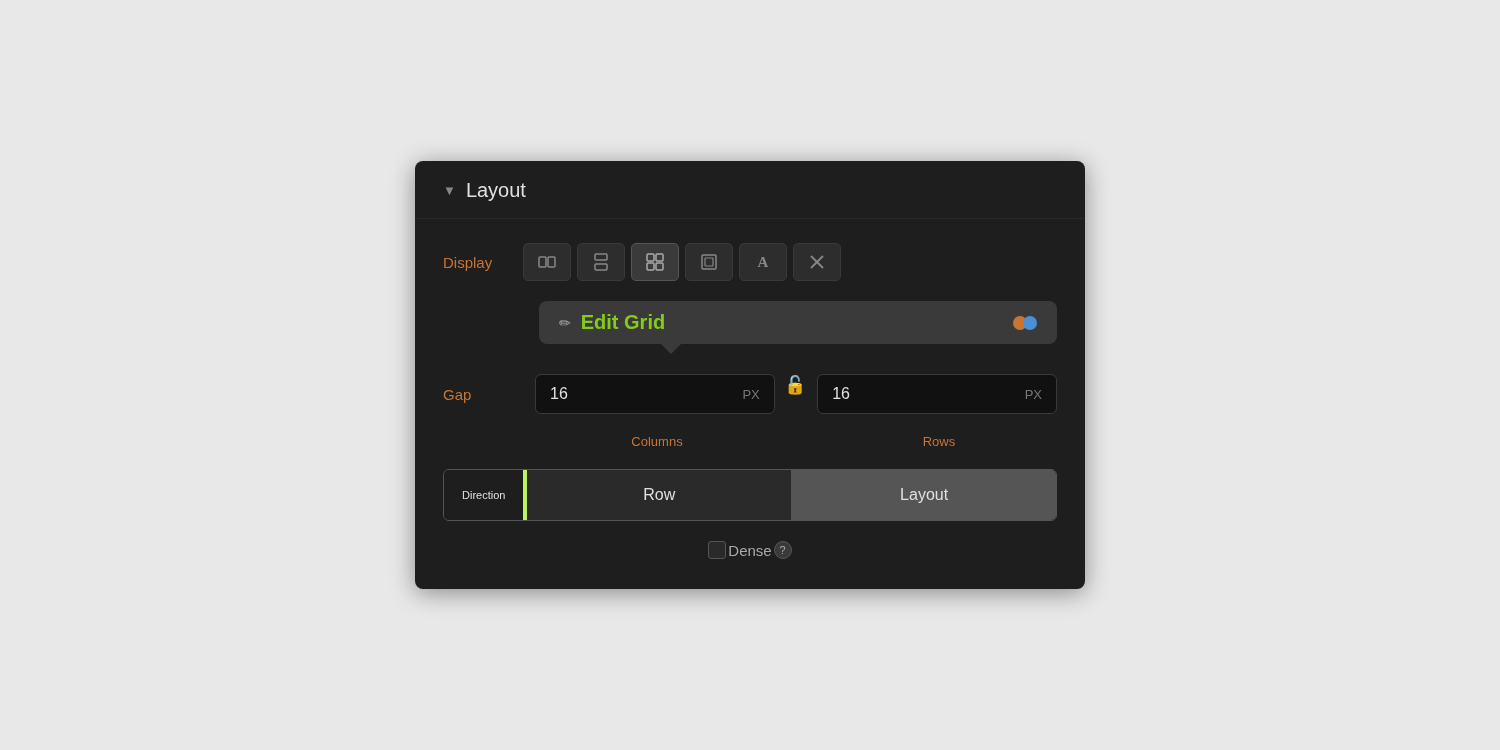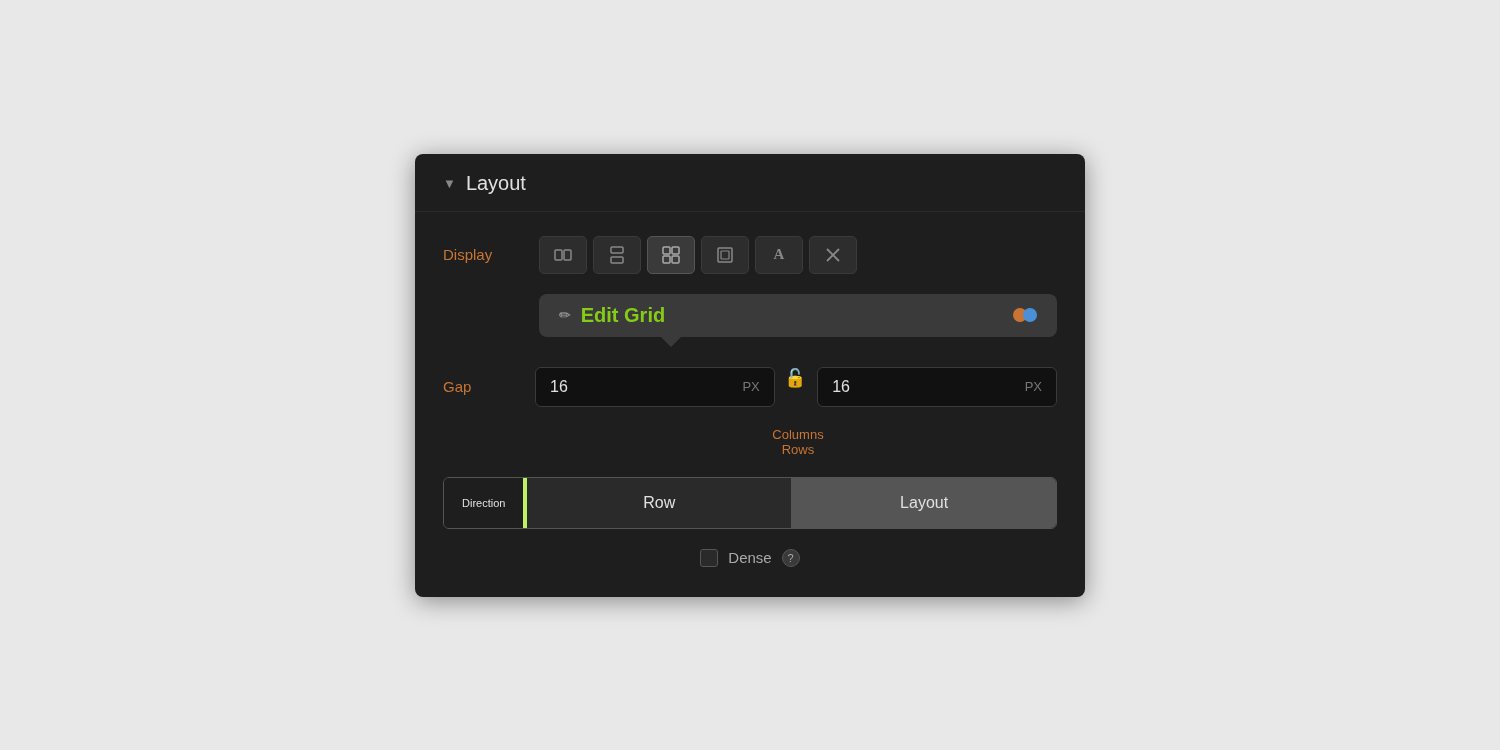--- a/index.html
+++ b/index.html
@@ -47,21 +47,20 @@
       padding: 24px 28px 0 28px;
       display: flex;
       flex-direction: column;
       gap: 20px;
     }
 
     
     .display-row {
       display: flex;
       align-items: center;
-      gap: 16px;
     }
 
     .display-label {
       color: #c87533;
       font-size: 15px;
       font-weight: 500;
       width: 80px;
     }
 
     .display-buttons {
@@ -247,21 +246,21 @@
     .direction-btn.col-btn {
       background: #555;
       color: #e0e0e0;
     }
 
     
     .dense-row {
       display: flex;
       align-items: center;
       justify-content: center;
-      gap: 10px;
+      gap: 2px;
     }
 
     .dense-checkbox {
       width: 18px;
       height: 18px;
       background: #2a2a2a;
       border: 1.5px solid #555;
       border-radius: 3px;
       cursor: pointer;
     }
@@ -358,21 +357,21 @@
           <span class="gap-unit">PX</span>
         </div>
         <span class="lock-icon">🔓</span>
         <div class="gap-input-wrapper">
           <span class="gap-value">16</span>
           <span class="gap-unit">PX</span>
         </div>
       </div>
     </div>
 
-    <div style="display:flex; margin-left:96px; gap:0;flex-direction:column;">
+    <div style="display:flex; margin-left:96px; gap:0;">
       <span class="col-label">Columns</span>
       <span style="width:46px; flex-shrink:0;"></span>
       <span class="col-label">Rows</span>
     </div>
 
     <div class="direction-row">
       <span class="direction-label">Direction</span>
       <button class="direction-btn row-btn">Row</button>
       <button class="direction-btn col-btn">Layout</button>
     </div>

